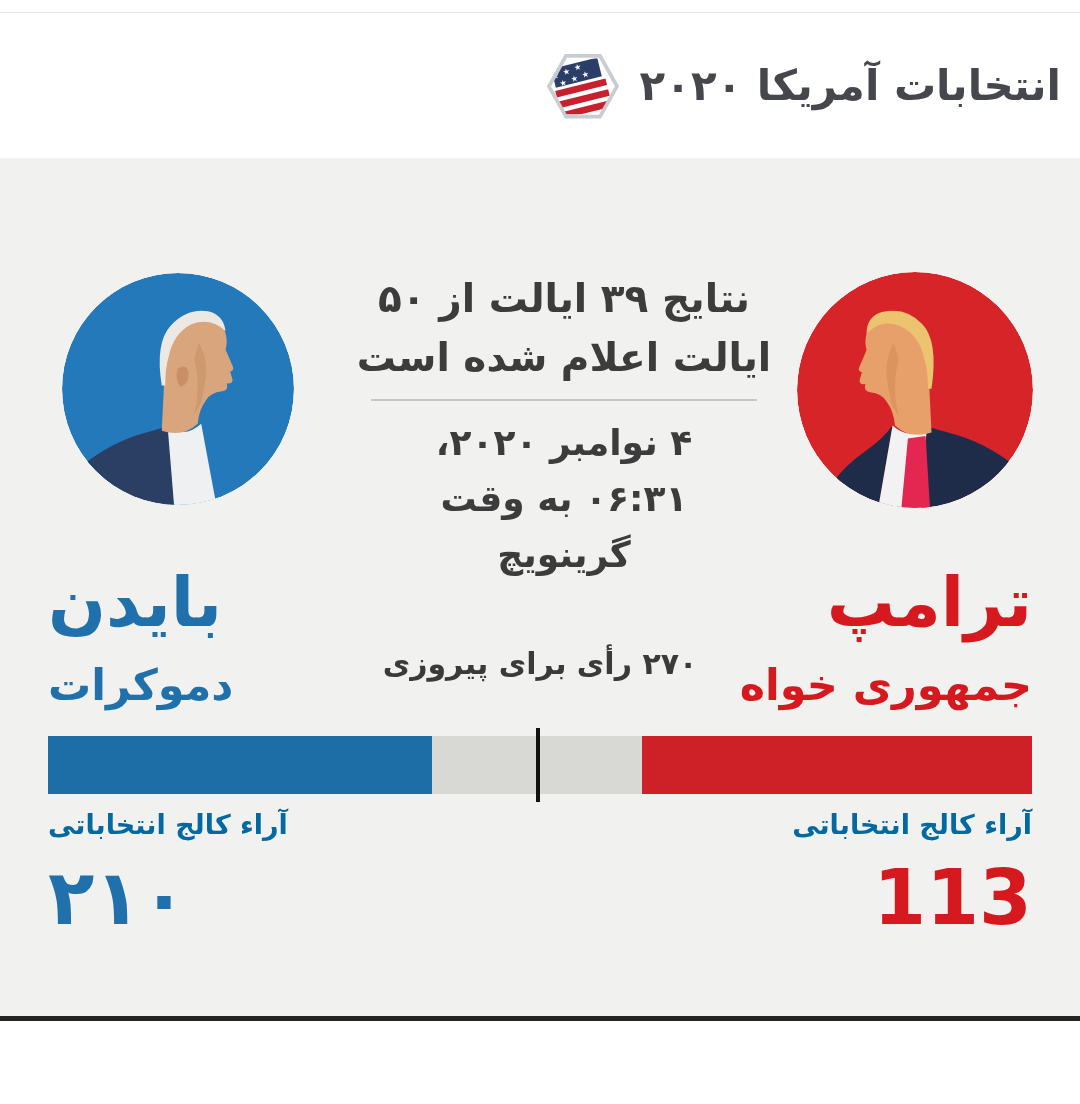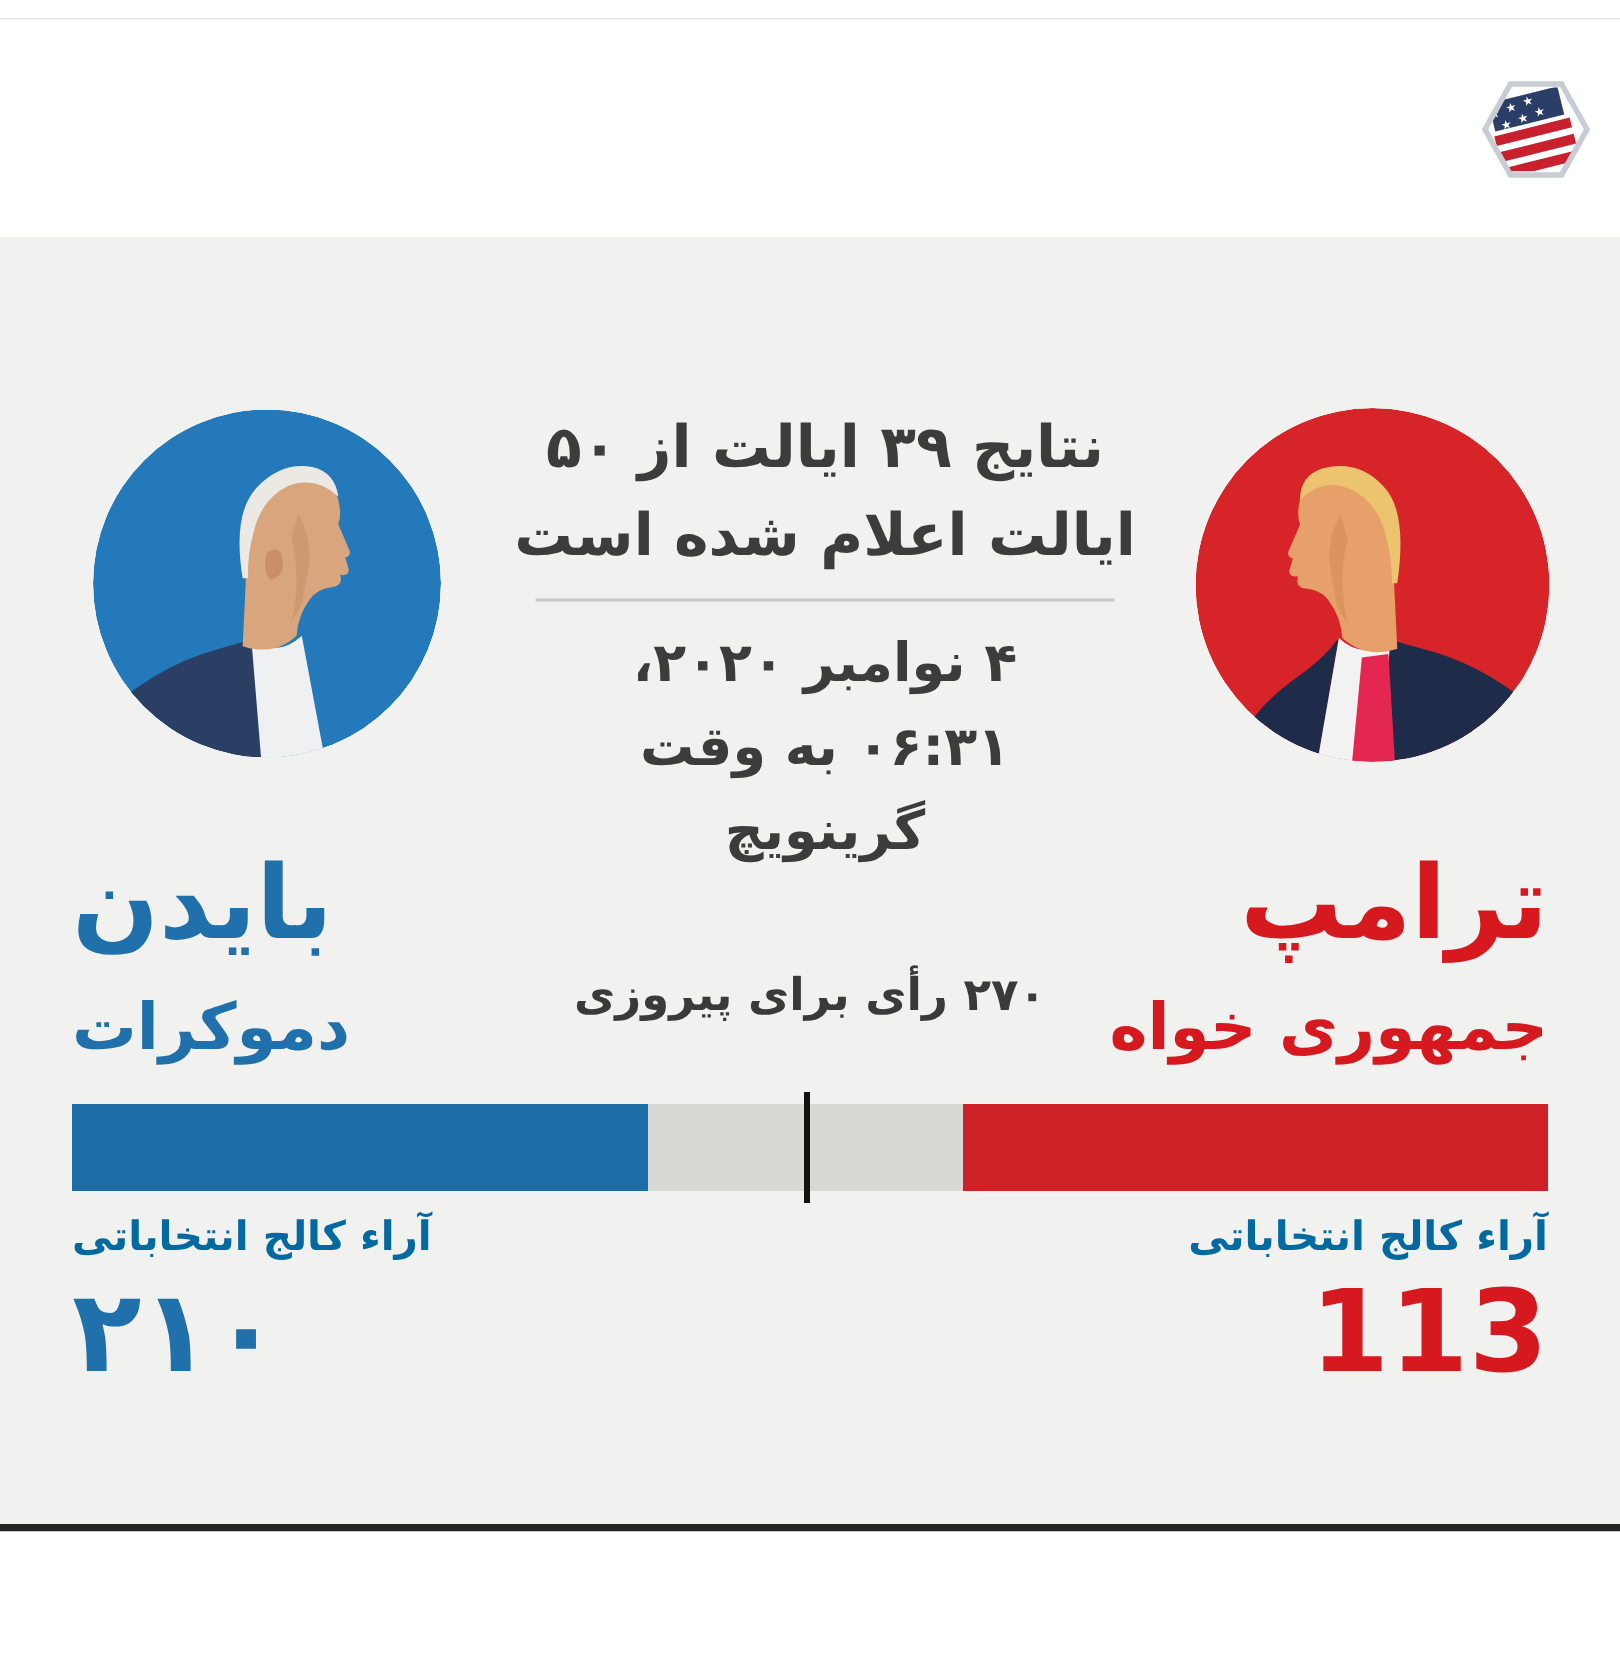--- a/index.html
+++ b/index.html
@@ -33,21 +33,21 @@
     position: absolute; left: 0; top: 158px; width: 100%; height: 860px;
     background: #f1f1ef;
   }
   
   .portrait { position: absolute; border-radius: 50%; overflow: hidden; }
   .portrait svg { display: block; width: 100%; height: 100%; }
   .portrait-biden { left: 62px; top: 273px; width: 232px; height: 232px; }
   .portrait-trump { left: 797px; top: 272px; width: 236px; height: 236px; }
   
   .status-block {
-    position: absolute; left: 330px; top: 270px; width: 440px;
+    position: absolute; left: 344px; top: 270px; width: 440px;
     text-align: center; color: #3c3c3c;
   }
   .status-heading {
     font-size: 39px; font-weight: 700; line-height: 1.5; color: #3c3c3c;
   }
   .status-divider {
     width: 386px; height: 2px; background: #c7c7c5; border: 0;
     margin: 12px auto 14px auto;
   }
   .status-time {
@@ -77,39 +77,40 @@
   .bar-trump { right: 0; background: #cd2127; }
   .threshold-tick {
     position: absolute; top: -8px; width: 4px; height: 74px;
     background: #121212; transform: translateX(-50%);
   }
   
   .votes-block { position: absolute; top: 806px; width: 420px; }
   .votes-block.left  { left: 48px;  text-align: left; }
   .votes-block.right { right: 48px; text-align: right; }
   .votes-label { font-size: 27px; font-weight: 700; color: #0369a1; line-height: 1.4; }
-  .votes-value { font-size: 76px; font-weight: 700; line-height: 1.05; margin-top: 4px; }
+  .votes-value { font-size: 76px; font-weight: 700; line-height: 1.05; margin-top: 14px; }
   
   .bottom-rule {
     position: absolute; left: 0; top: 1016px; width: 100%; height: 5px;
     background: #252525;
   }
   .footer {
     position: absolute; left: 0; top: 1021px; width: 100%; height: 83px;
     background: #ffffff;
   }
 </style>
 </head>
 <body>
 
 <div class="page">
 
   <div class="top-hairline"></div>
 
   <div class="header">
+    <div class="header-title">انتخابات آمریکا ۲۰۲۰</div>
     <div class="flag-badge">
       <svg viewBox="0 0 100 90" aria-hidden="true">
         <defs>
           <clipPath id="hexclip">
             <polygon points="28,7 72,7 93,45 72,83 28,83 7,45"></polygon>
           </clipPath>
         </defs>
         <polygon points="27,4 73,4 96,45 73,86 27,86 4,45" fill="#ffffff" stroke="#c8cdd3" stroke-width="5"></polygon>
         <g clip-path="url(#hexclip)">
           <g transform="rotate(-14 50 45)">

